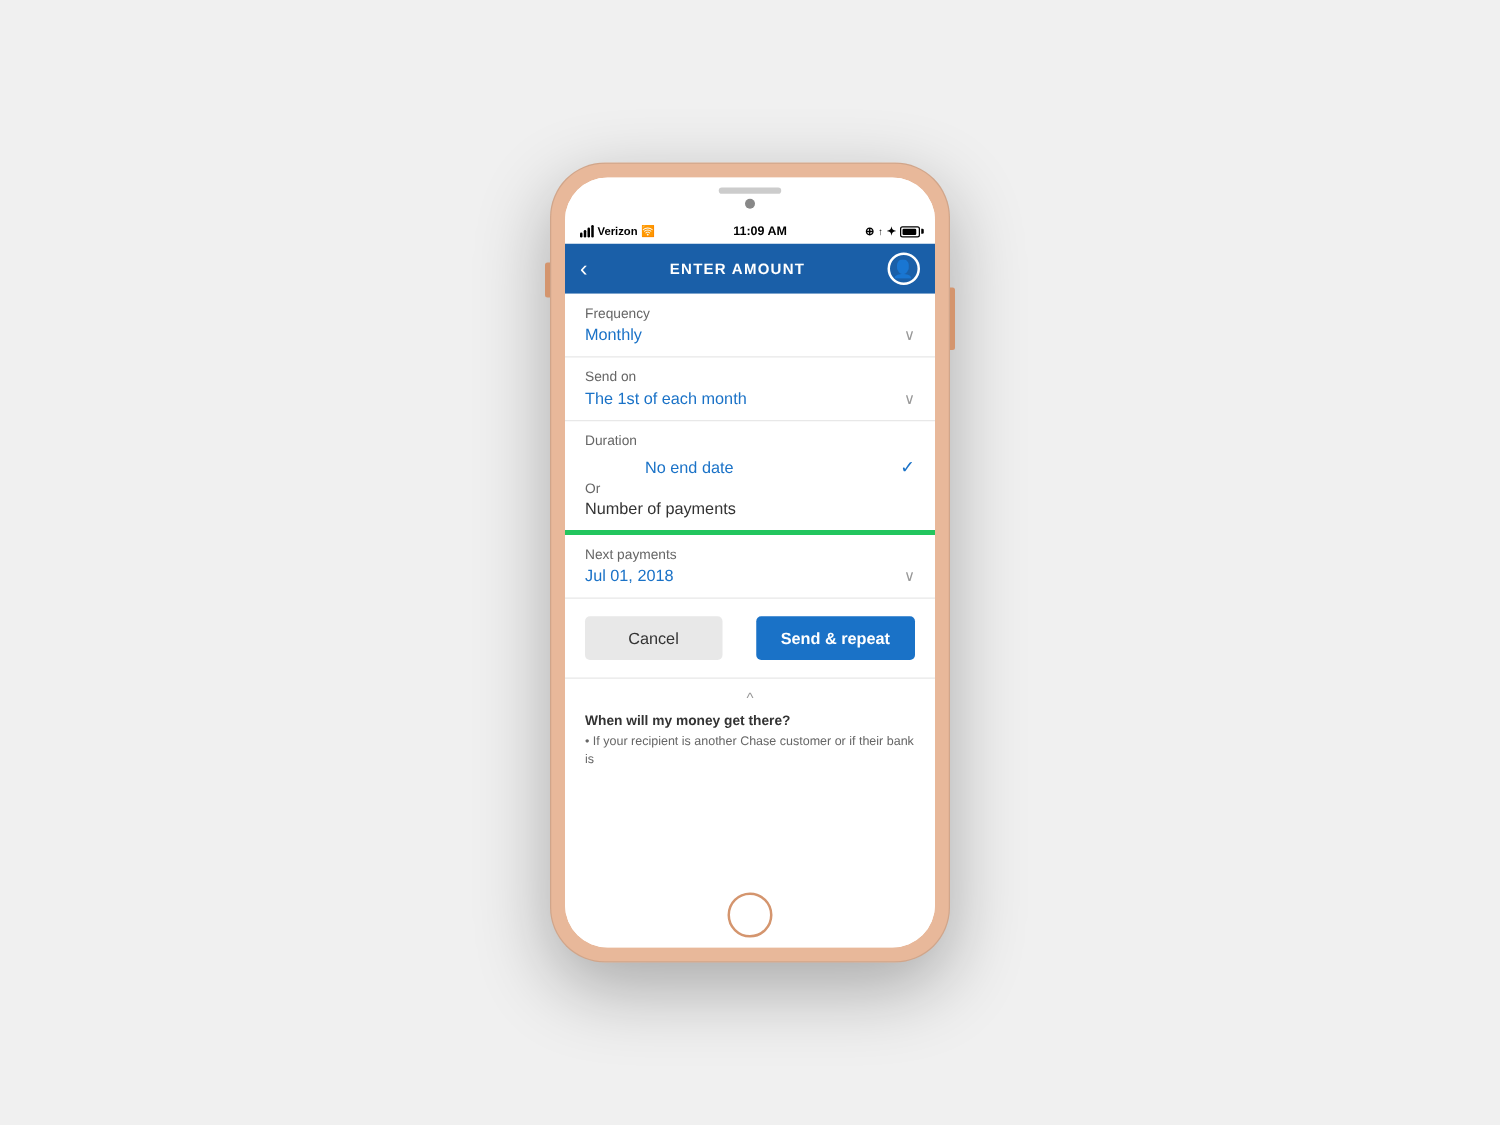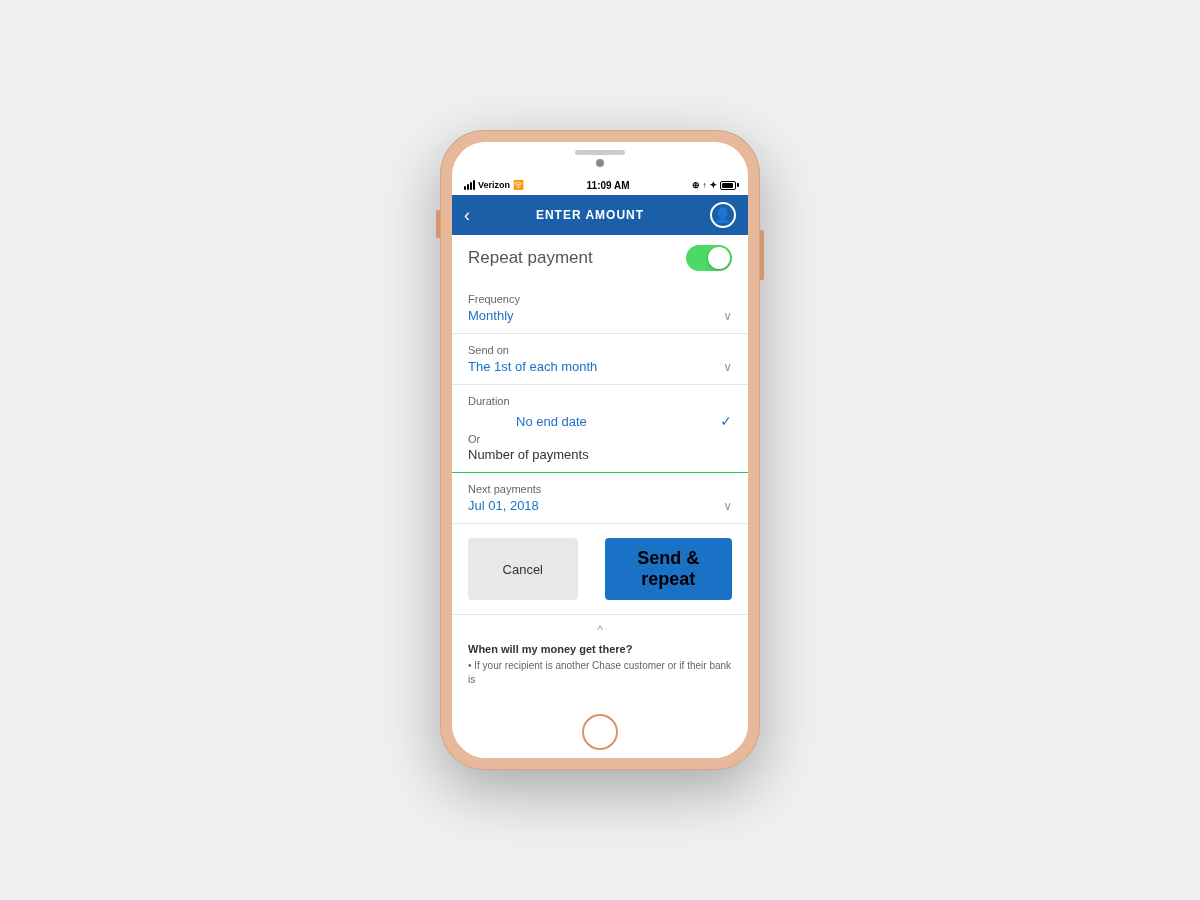--- a/index.html
+++ b/index.html
@@ -245,21 +245,21 @@
       color: #1a72c7;
     }
     .chevron-down {
       font-size: 12px;
       color: #999;
     }
 
     
     .duration-section {
       padding: 10px 16px 10px;
-      border-bottom: 1px solid #22c55e;
+      border-bottom: 4px solid #22c55e;
     }
     .duration-label {
       font-size: 11px;
       color: #666;
       margin-bottom: 6px;
     }
     .duration-option {
       display: flex;
       align-items: center;
       justify-content: space-between;
@@ -301,22 +301,22 @@
       color: #333;
       cursor: pointer;
       font-weight: 500;
     }
     .btn-send {
       flex: 1.2;
       padding: 10px;
       background: #1a72c7;
       border: none;
       border-radius: 4px;
-      font-size: 18px;
-      color: #000000;
+      font-size: 13px;
+      color: #ffffff;
       cursor: pointer;
       font-weight: 600;
     }
 
     
     .info-section {
       padding: 8px 16px;
       border-top: 1px solid #e8e8e8;
     }
     .info-toggle {
@@ -395,26 +395,20 @@
       <div class="header-back">‹</div>
       <div class="header-title">ENTER AMOUNT</div>
       <div class="header-profile">
         <span>👤</span>
       </div>
     </div>
 
     <div class="app-content">
 
 
-      <div class="repeat-row">
-        <span class="repeat-label">Repeat payment</span>
-        <div class="toggle">
-          <div class="toggle-knob"></div>
-        </div>
-      </div>
 
       <div class="form-section">
         <div class="form-label">Frequency</div>
         <div class="form-row">
           <span class="form-value">Monthly</span>
           <span class="chevron-down">∨</span>
         </div>
       </div>
 
       <div class="form-section">

